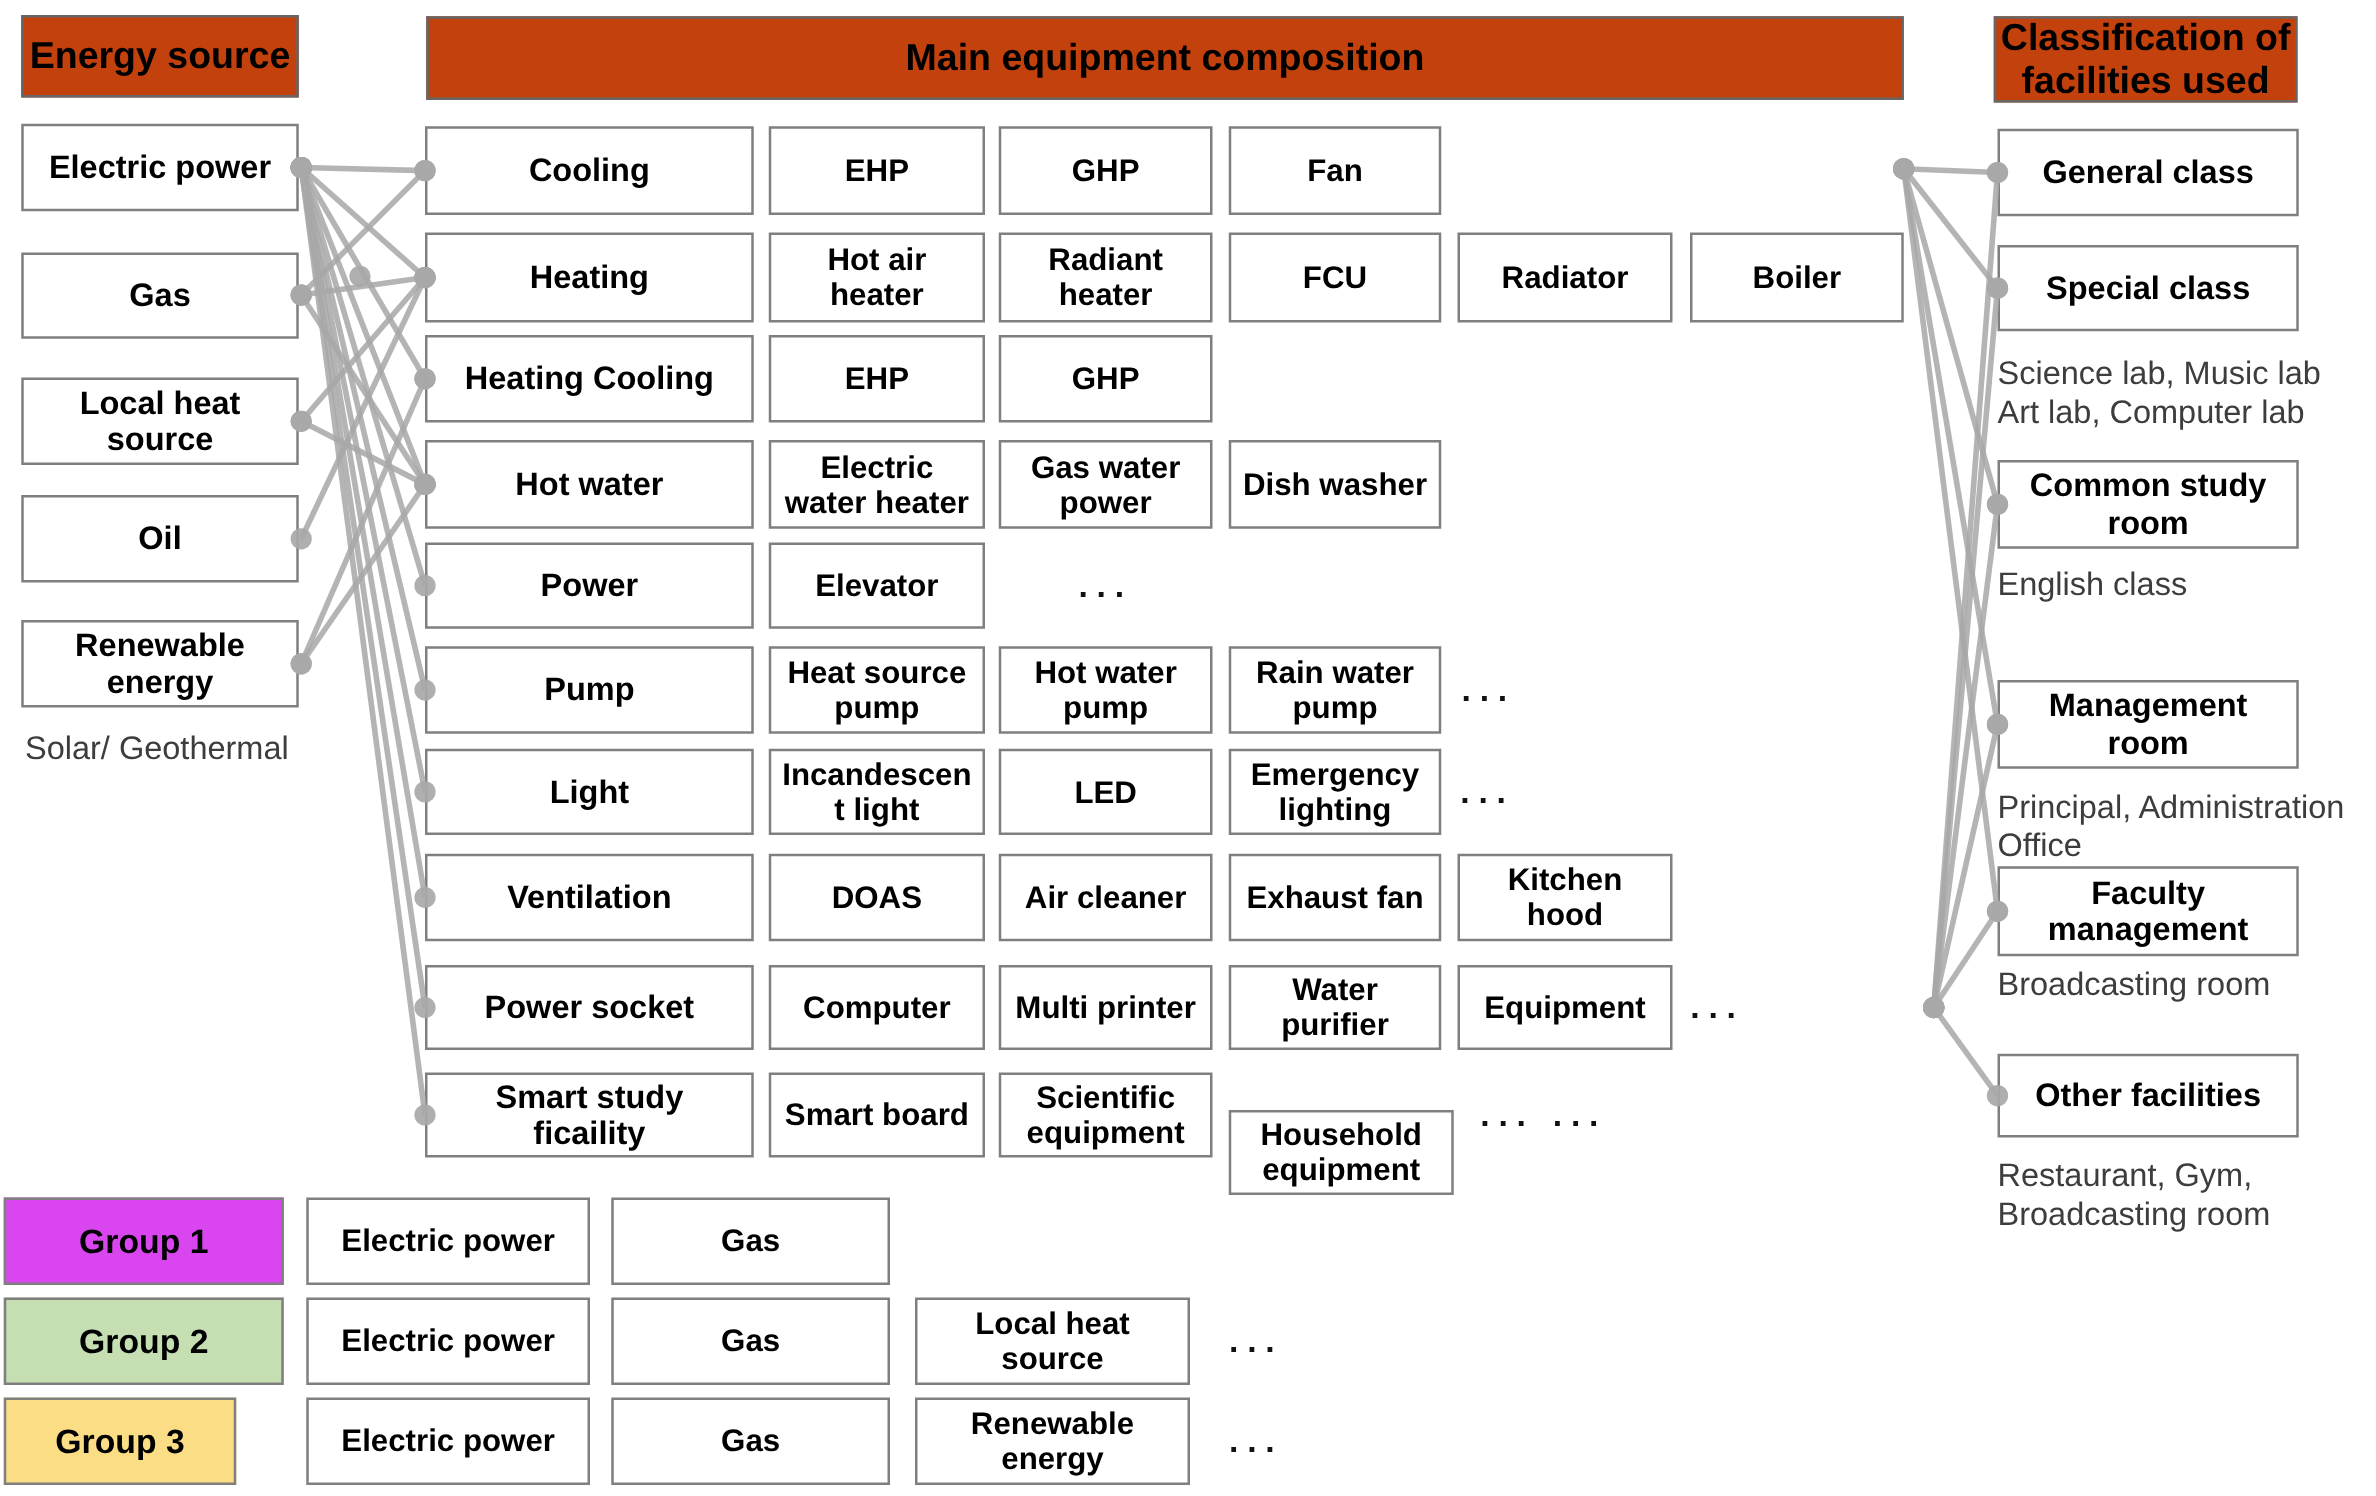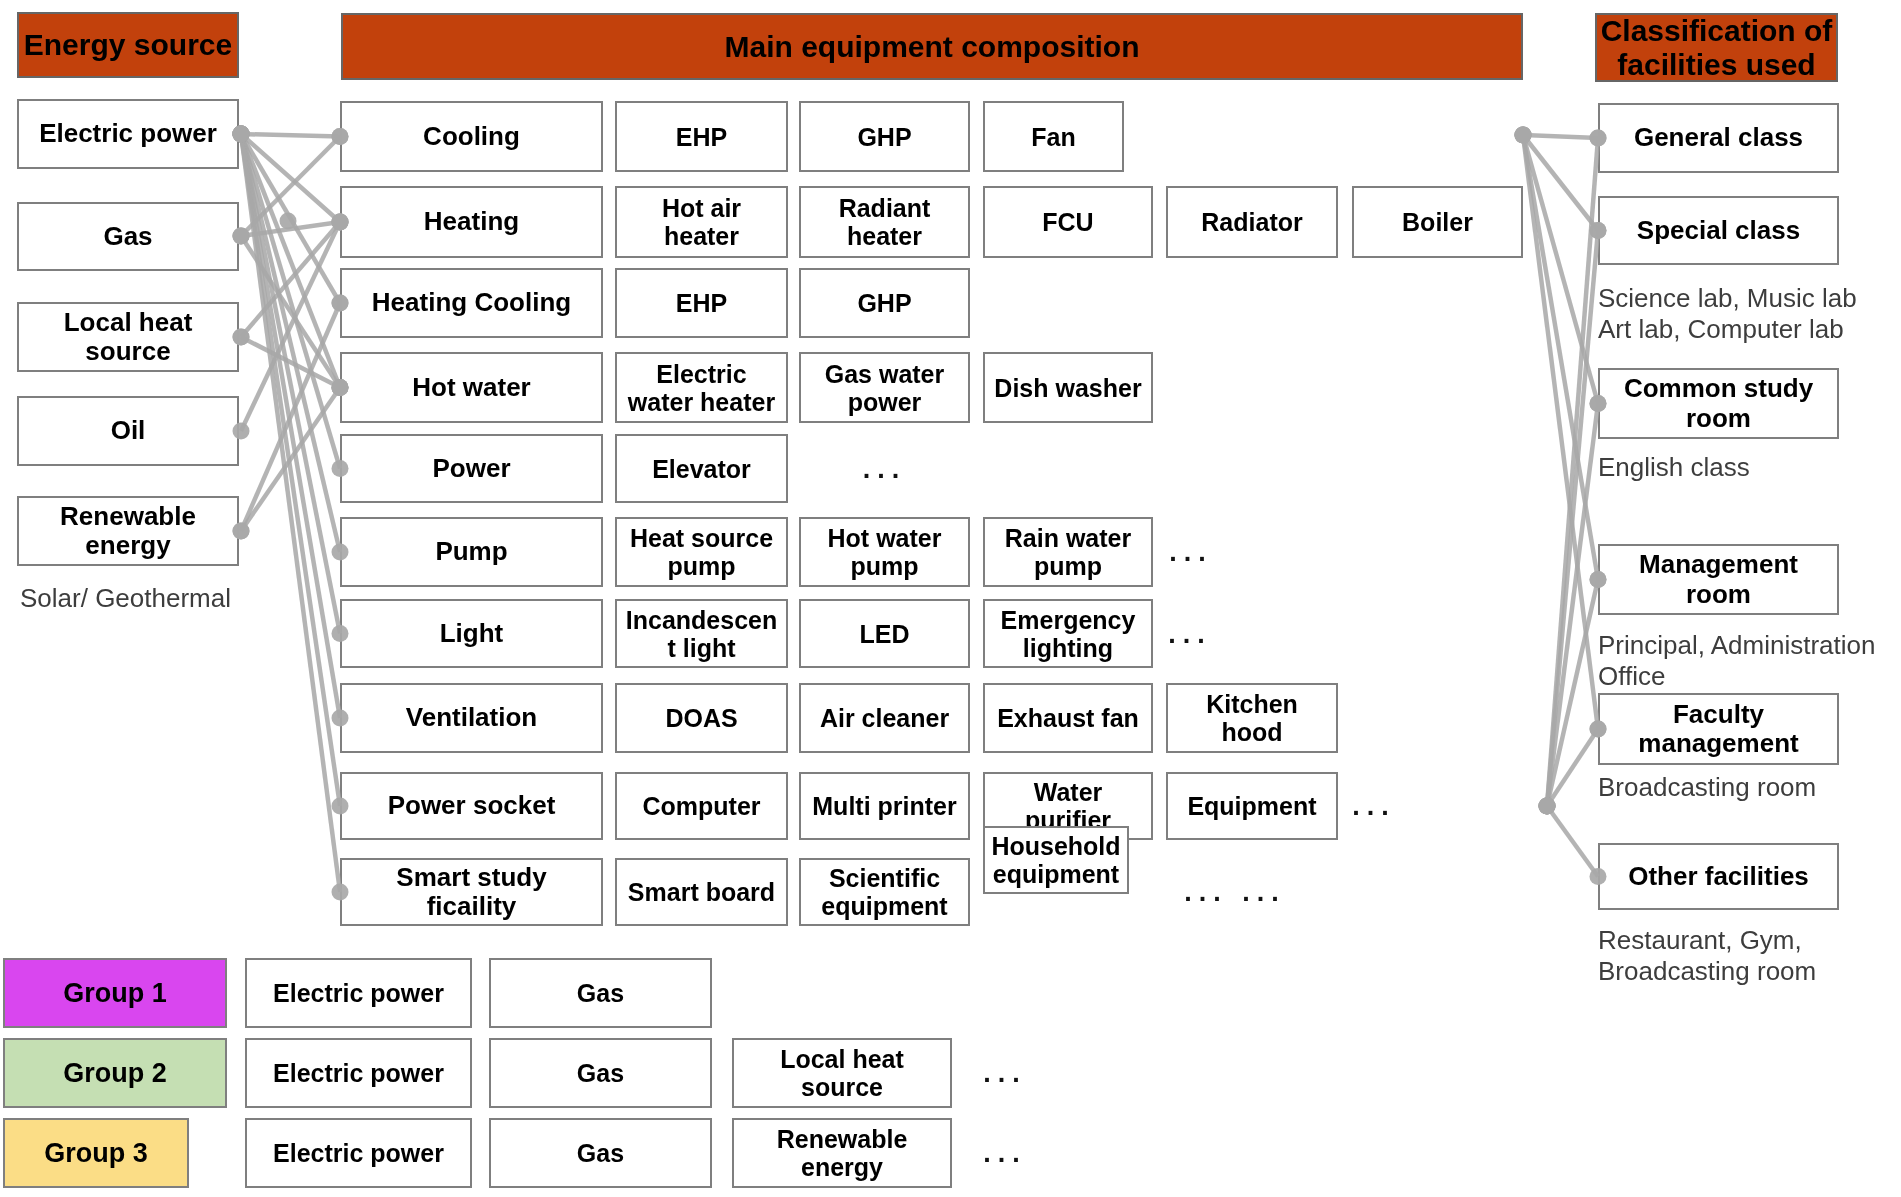--- a/index.html
+++ b/index.html
@@ -31,21 +31,21 @@
       <div class="box" style="left: 17px; top: 99px; width: 222px; height: 70px;">Electric power</div>
       <div class="box" style="left: 17px; top: 202px; width: 222px; height: 69px;">Gas</div>
       <div class="box" style="left: 17px; top: 302px; width: 222px; height: 70px;">Local heat
 source</div>
       <div class="box" style="left: 17px; top: 396px; width: 222px; height: 70px;">Oil</div>
       <div class="box" style="left: 17px; top: 496px; width: 222px; height: 70px;">Renewable
 energy</div>
       <div class="box" style="left: 340px; top: 101px; width: 263px; height: 71px;">Cooling</div>
       <div class="box small" style="left: 615px; top: 101px; width: 173px; height: 71px;">EHP</div>
       <div class="box small" style="left: 799px; top: 101px; width: 171px; height: 71px;">GHP</div>
-      <div class="box small" style="left: 983px; top: 101px; width: 141px; height: 71px;">Fan</div>
+      <div class="box small" style="left: 983px; top: 101px; width: 170px; height: 71px;">Fan</div>
       <div class="box" style="left: 340px; top: 186px; width: 263px; height: 72px;">Heating</div>
       <div class="box small" style="left: 615px; top: 186px; width: 173px; height: 72px;">Hot air
 heater</div>
       <div class="box small" style="left: 799px; top: 186px; width: 171px; height: 72px;">Radiant
 heater</div>
       <div class="box small" style="left: 983px; top: 186px; width: 170px; height: 72px;">FCU</div>
       <div class="box small" style="left: 1166px; top: 186px; width: 172px; height: 72px;">Radiator</div>
       <div class="box small" style="left: 1352px; top: 186px; width: 171px; height: 72px;">Boiler</div>
       <div class="box" style="left: 340px; top: 268px; width: 263px; height: 70px;">Heating Cooling</div>
       <div class="box small" style="left: 615px; top: 268px; width: 173px; height: 70px;">EHP</div>
@@ -85,21 +85,21 @@
       <div class="box small" style="left: 799px; top: 772px; width: 171px; height: 68px;">Multi printer</div>
       <div class="box small" style="left: 983px; top: 772px; width: 170px; height: 68px;">Water
 purifier</div>
       <div class="box small" style="left: 1166px; top: 772px; width: 172px; height: 68px;">Equipment</div>
       <div class="ellipsis" style="left: 1374px; top: 806px;">...</div>
       <div class="box" style="left: 340px; top: 858px; width: 263px; height: 68px;">Smart study
 ficaility</div>
       <div class="box small" style="left: 615px; top: 858px; width: 173px; height: 68px;">Smart board</div>
       <div class="box small" style="left: 799px; top: 858px; width: 171px; height: 68px;">Scientific
 equipment</div>
-      <div class="box small" style="left: 983px; top: 826px; width: 146px; height: 68px;">Household
+      <div class="box small" style="left: 983px; top: 888px; width: 180px; height: 68px;">Household
 equipment</div>
       <div class="ellipsis" style="left: 1235px; top: 892px;">... ...</div>
       <div class="box" style="left: 1598px; top: 103px; width: 241px; height: 70px;">General class</div>
       <div class="box" style="left: 1598px; top: 196px; width: 241px; height: 69px;">Special class</div>
       <div class="note" style="left: 1598px; top: 283px; width: 300px;">Science lab, Music lab
 Art lab, Computer lab</div>
       <div class="box" style="left: 1598px; top: 368px; width: 241px; height: 71px;">Common study
 room</div>
       <div class="note" style="left: 1598px; top: 452px; width: 300px;">English class</div>
       <div class="box" style="left: 1598px; top: 544px; width: 241px; height: 71px;">Management

